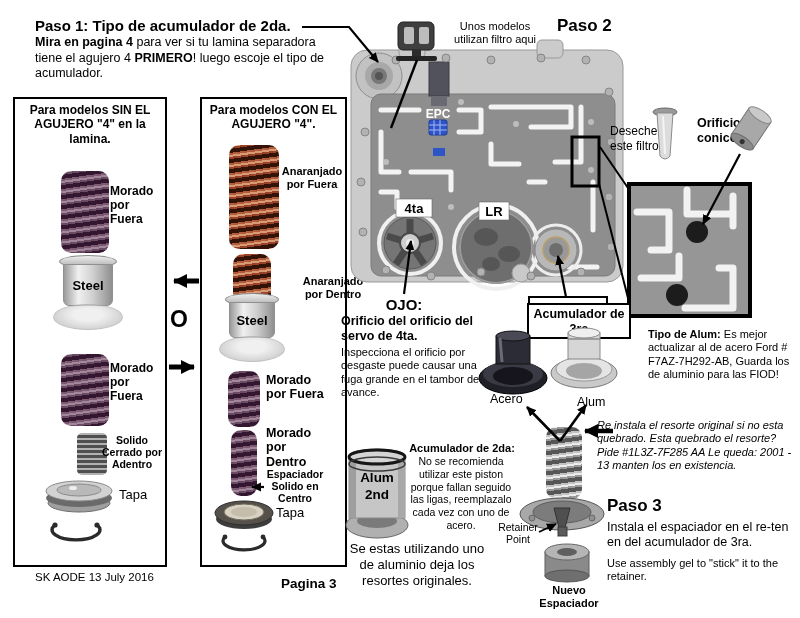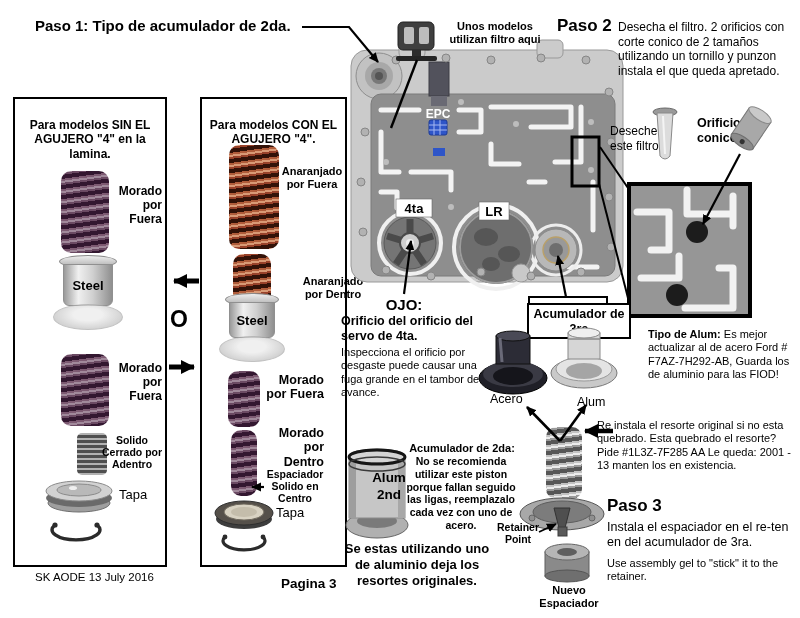--- a/index.html
+++ b/index.html
@@ -1,23 +1,23 @@
 <!DOCTYPE html>
 <html><head>
 <meta charset="utf-8">
 <style>
   html,body{margin:0;padding:0;background:#fff;}
   #page{position:relative;width:792px;height:618px;background:#fff;overflow:hidden;
         font-family:"Liberation Sans",sans-serif;color:#000;}
   .abs{position:absolute;}
   .b{font-weight:bold;}
-  .ctr{text-align:center;font-weight:bold;}
+  .ctr{text-align:center;}
   .box{position:absolute;border:2px solid #000;background:#fff;}
-  .boxtitle{font-weight:bold;font-size:12px;line-height:1.2;text-align:center;padding-top:19px;}
-  .lbl{position:absolute;font-weight:bold;font-size:12px;line-height:1.15;text-align:right;}
+  .boxtitle{font-weight:bold;font-size:12px;line-height:1.2;text-align:center;padding-top:4px;}
+  .lbl{position:absolute;font-weight:bold;font-size:12px;line-height:1.15;text-align:left;}
   .lbl-sm{position:absolute;font-weight:bold;font-size:10.5px;line-height:1.15;text-align:center;}
   .plain{position:absolute;font-size:13px;}
   .spring{position:absolute;border-radius:10px;}
   .sp-purple{background:repeating-linear-gradient(172deg,#a1899b 0 2px,#6b4a63 2px 4px,#331730 4px 8px,#7d5a72 8px 10px);}
   .sp-orange{background:repeating-linear-gradient(172deg,#d99a76 0 2px,#99422a 2px 4px,#331208 4px 8px,#b05c3a 8px 10px);}
   .sp-gray{background:repeating-linear-gradient(0deg,#b2b2b2 0 2px,#4f4f4f 2px 5px);border-radius:5px;}
   .sp-light{background:repeating-linear-gradient(172deg,#ececec 0 2px,#9a9a9a 2px 4px,#565656 4px 8px,#c2c2c2 8px 10px);}
   .piston{position:absolute;}
   .p-cap{height:11px;background:linear-gradient(#ededed,#b0b0b0);border:1px solid #8a8a8a;border-radius:50%;margin:0 6px;}
   .p-body{height:40px;margin:-4px 10px 0;background:linear-gradient(90deg,#9a9a9a,#f0f0f0 30%,#d0d0d0 60%,#8f8f8f);
@@ -27,20 +27,23 @@
           border:1px solid #ababab;border-radius:50%;opacity:.72;}
   svg{display:block;}
   .note{line-height:1.22;}
 </style>
 </head>
 <body>
 
 <div id="page">
 
   <div class="abs b" style="left:35px;top:17px;font-size:15px;">Paso 1: Tipo de acumulador de 2da.</div>
+  <div class="abs" style="left:35px;top:35px;width:304px;font-size:12.5px;line-height:1.25;">
+    <span class="b">Mira en pagina 4</span><span> para ver si tu lamina separadora tiene el agujero 4 </span><span class="b">PRIMERO</span><span>! luego escoje el tipo de acumulador.</span>
+  </div>
 
   <div class="box" style="left:13px;top:97px;width:150px;height:466px;">
     <div class="boxtitle">Para modelos SIN EL AGUJERO "4" en la lamina.</div>
     <div class="spring sp-purple" style="left:46px;top:72px;width:48px;height:82px;"></div>
     <div class="lbl" style="left:95px;top:86px;width:52px;">Morado por Fuera</div>
     <div class="piston" style="left:38px;top:156px;width:70px;">
       <div class="p-cap"></div>
       <div class="p-body">
           <span>Steel</span>
         </div>
@@ -202,21 +205,20 @@
     <rect x="4" y="2" width="36" height="28" rx="5" fill="#3f3f3f" stroke="#222"></rect>
     <rect x="10" y="7" width="10" height="17" rx="2" fill="#bdbdbd"></rect>
     <rect x="25" y="7" width="10" height="17" rx="2" fill="#bdbdbd"></rect>
     <rect x="18" y="30" width="9" height="7" fill="#2c2c2c"></rect>
     <rect x="2" y="36" width="41" height="5" rx="2" fill="#242424"></rect>
   </svg>
 
   <div class="abs ctr" style="left:443px;top:20px;width:104px;font-size:11px;line-height:1.2;">Unos modelos utilizan filtro aqui</div>
 
   <div class="abs b" style="left:557px;top:16px;font-size:17px;">Paso 2</div>
-  <div class="abs note" style="left:618px;top:20px;width:178px;font-size:12px;">Desecha el filtro.  2 orificios con corte conico de 2 tamaños utilizando un tornillo y punzon instala el que queda apretado.</div>
   <div class="abs note" style="left:610px;top:124px;width:64px;font-size:12px;">Deseche este filtro</div>
   <svg class="abs" style="left:651px;top:106px;" width="28" height="58" viewBox="0 0 28 58">
     <ellipse cx="14" cy="6" rx="12" ry="4" fill="#9a9a9a" stroke="#6a6a6a"></ellipse>
     <path d="M6,7 L9,50 Q14,56 19,50 L22,7 Z" fill="#dcdcdc" stroke="#8a8a8a"></path>
     <line x1="12" y1="10" x2="14" y2="48" stroke="#f4f4f4" stroke-width="2"></line>
   </svg>
   <div class="abs b note" style="left:697px;top:116px;width:62px;font-size:12.5px;">Orificio conico</div>
   <svg class="abs" style="left:726px;top:104px;" width="48" height="52" viewBox="0 0 48 52">
     <g transform="rotate(34 24 26)">
       <rect x="11" y="8" width="26" height="32" fill="#a8a8a8" stroke="#777"></rect>
@@ -261,21 +263,21 @@
     <ellipse cx="35" cy="7" rx="16" ry="5" fill="#efefef" stroke="#8a8a8a"></ellipse>
     <line x1="19" y1="13" x2="51" y2="13" stroke="#8a8a8a" stroke-width="1.5"></line>
   </svg>
   <div class="plain" style="left:490px;top:392px;font-size:12.5px;">Acero</div>
   <div class="plain" style="left:577px;top:395px;font-size:12.5px;">Alum</div>
 
   <div class="abs note" style="left:648px;top:328px;width:148px;font-size:11px;">
     <span class="b">Tipo de Alum:</span><span> Es mejor actualizar al de acero Ford # F7AZ-7H292-AB, Guarda los de aluminio para las FIOD!</span>
   </div>
 
-  <div class="abs note" style="left:597px;top:419px;width:198px;font-size:11px;">Re instala el resorte original si no esta quebrado.  Esta quebrado el resorte? Pide #1L3Z-7F285 AA Le queda: 2001 - 13 manten los en existencia.</div>
+  <div class="abs note" style="left:597px;top:419px;width:198px;font-size:11px;font-style:italic;">Re instala el resorte original si no esta quebrado.  Esta quebrado el resorte? Pide #1L3Z-7F285 AA Le queda: 2001 - 13 manten los en existencia.</div>
 
   <div class="spring sp-light" style="left:546px;top:427px;width:36px;height:72px;"></div>
   <svg class="abs" style="left:518px;top:496px;" width="88" height="44" viewBox="0 0 88 44">
     <ellipse cx="44" cy="18" rx="42" ry="16" fill="#a8a8a8" stroke="#555"></ellipse>
     <ellipse cx="44" cy="16" rx="29" ry="11" fill="#7c7c7c" stroke="#5e5e5e"></ellipse>
     <path d="M36,12 L52,12 L47,32 L41,32 Z" fill="#4f4f4f" stroke="#333"></path>
     <rect x="40" y="31" width="9" height="9" fill="#5a5a5a" stroke="#3a3a3a"></rect>
     <circle cx="14" cy="22" r="3" fill="#8f8f8f" stroke="#666"></circle>
     <circle cx="74" cy="22" r="3" fill="#8f8f8f" stroke="#666"></circle>
   </svg>
@@ -295,21 +297,21 @@
   <svg class="abs" style="left:344px;top:447px;" width="66" height="94" viewBox="0 0 66 94">
     <ellipse cx="33" cy="78" rx="31" ry="13" fill="#b0b0b0" stroke="#666"></ellipse>
     <ellipse cx="33" cy="74" rx="20" ry="7" fill="#7a7a7a"></ellipse>
     <rect x="5" y="9" width="56" height="62" fill="#c6c6c6" stroke="#8a8a8a"></rect>
     <rect x="5" y="9" width="7" height="62" fill="#9e9e9e"></rect>
     <rect x="54" y="9" width="7" height="62" fill="#a8a8a8"></rect>
     <ellipse cx="33" cy="9" rx="28" ry="7" fill="#d4d4d4" stroke="#777"></ellipse>
     <ellipse cx="33" cy="10" rx="28" ry="7" fill="none" stroke="#161616" stroke-width="3"></ellipse>
     <ellipse cx="33" cy="17" rx="28" ry="7" fill="none" stroke="#3a3a3a" stroke-width="1.5"></ellipse>
   </svg>
-  <div class="abs ctr b" style="left:364px;top:470px;width:50px;font-size:13.5px;line-height:1.25;">Alum 2nd</div>
+  <div class="abs ctr b" style="left:352px;top:470px;width:50px;font-size:13.5px;line-height:1.25;">Alum 2nd</div>
 
   <div class="abs ctr b" style="left:408px;top:442px;width:108px;font-size:11px;">Acumulador de 2da:</div>
   <div class="abs ctr note" style="left:342px;top:541px;width:150px;font-size:13px;">Se estas utilizando uno de aluminio deja los resortes originales.</div>
   <div class="abs ctr note" style="left:404px;top:455px;width:114px;font-size:10.5px;">No se recomienda utilizar este piston porque fallan seguido las ligas, reemplazalo cada vez con uno de acero.</div>
 
   <svg class="abs" style="left:0;top:0;pointer-events:none;" width="800" height="618" viewBox="0 0 800 618">
     <defs>
       <marker id="ah-sm" markerUnits="userSpaceOnUse" markerWidth="12" markerHeight="10" refX="9" refY="4.5" orient="auto">
         <path d="M0,0 L10,4.5 L0,9 Z" fill="#000"></path>
       </marker>

